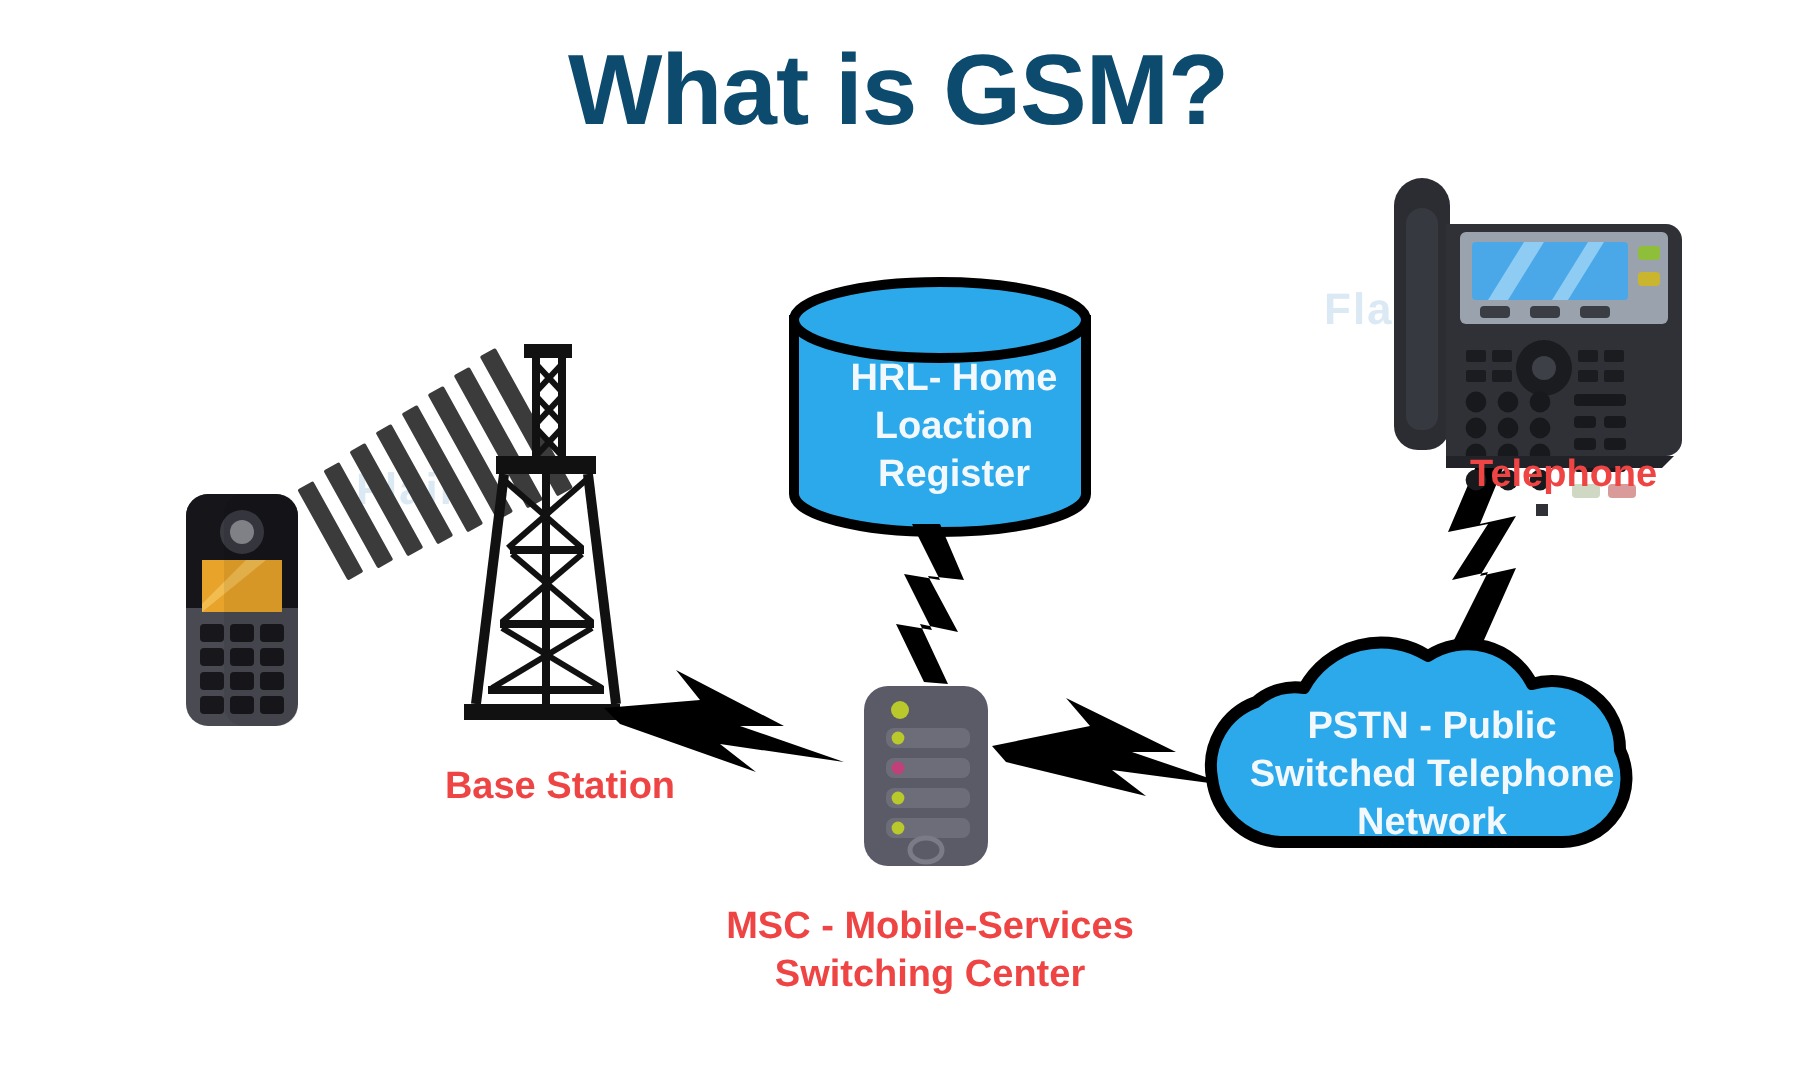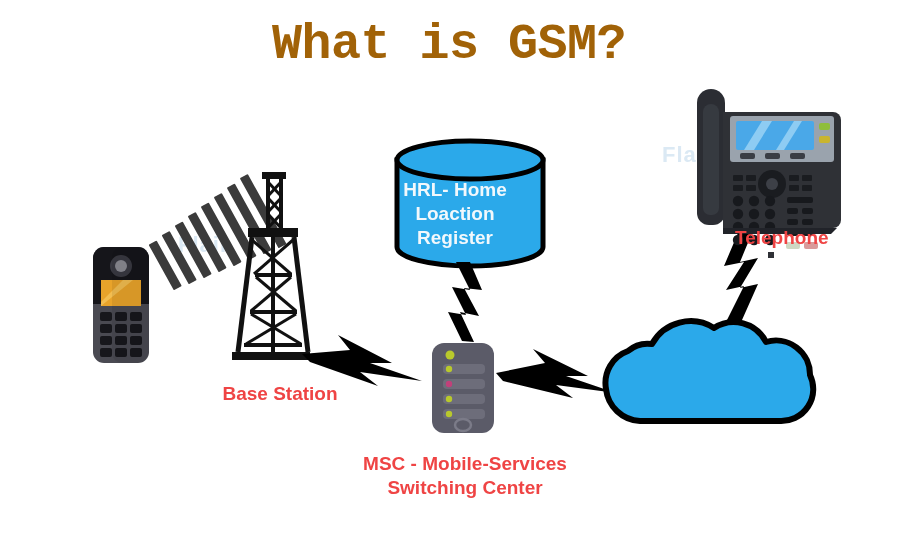--- a/index.html
+++ b/index.html
@@ -18,23 +18,23 @@
     overflow: hidden;
   }
   #diagram-title {
     position: absolute;
     left: 0;
     top: 16px;
     width: 898px;
     text-align: center;
     font-size: 50px;
     font-weight: bold;
-    color: #a16207;
+    color: #0c4a6e;
     letter-spacing: -0.5px;
-    font-family: Liberation Mono, monospace;
+    font-family: Liberation Sans, sans-serif;
   }
   .svg-layer {
     position: absolute;
     left: 0;
     top: 0;
     width: 898px;
     height: 533px;
   }
   .node-label {
     position: absolute;
@@ -54,21 +54,21 @@
     font-weight: bold;
     line-height: 1.26;
     font-family: "Liberation Sans", sans-serif;
     white-space: pre-line;
     pointer-events: none;
   }
   #label-mobile-station { left: 10px; top: 368px; width: 220px; }
   #label-base-station   { left: 190px; top: 382px; width: 180px; }
   #label-msc            { left: 330px; top: 452px; width: 270px; }
   #label-telephone      { left: 735px; top: 226px; width: 160px; text-align: left; }
-  #text-hlr  { left: 370px; top: 178px; width: 170px; }
+  #text-hlr  { left: 392px; top: 178px; width: 170px; }
   #text-pstn { left: 605px; top: 352px; width: 222px; }
   .watermark {
     position: absolute;
     color: #dbe9f4;
     font-weight: bold;
     font-family: "Liberation Sans", sans-serif;
     pointer-events: none;
     user-select: none;
   }
   #wm-1 { left: 178px; top: 232px; font-size: 22px; letter-spacing: 1px; }
@@ -283,19 +283,22 @@
       <rect x="804" y="242" width="14" height="7" rx="2" fill="#d99a9a"></rect>
 
       <path d="M723 228 h114 l-6 6 h-108 z" fill="#212329"></path>
       <rect x="768" y="252" width="6" height="6" fill="#2f3136"></rect>
     </g>
   </svg>
 
   <div class="shape-text" id="text-hlr">HRL- Home
 Loaction
 Register</div>
+  <div class="shape-text" id="text-pstn">PSTN - Public
+Switched Telephone
+Network</div>
 
   <div class="node-label" id="label-base-station">Base Station</div>
   <div class="node-label" id="label-msc">MSC - Mobile-Services
 Switching Center</div>
   <div class="node-label" id="label-telephone">Telephone</div>
 
 </div>
 
 </body></html>

